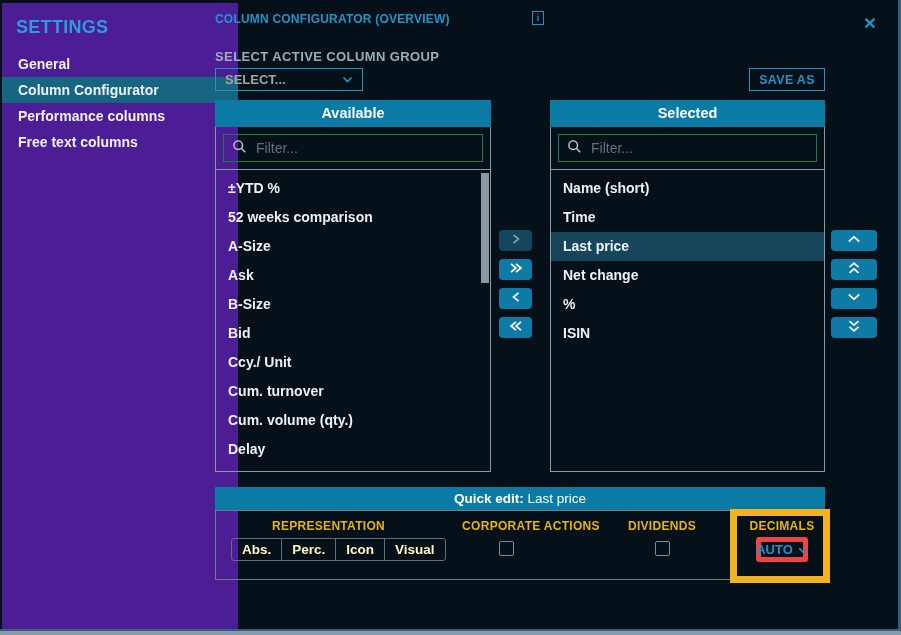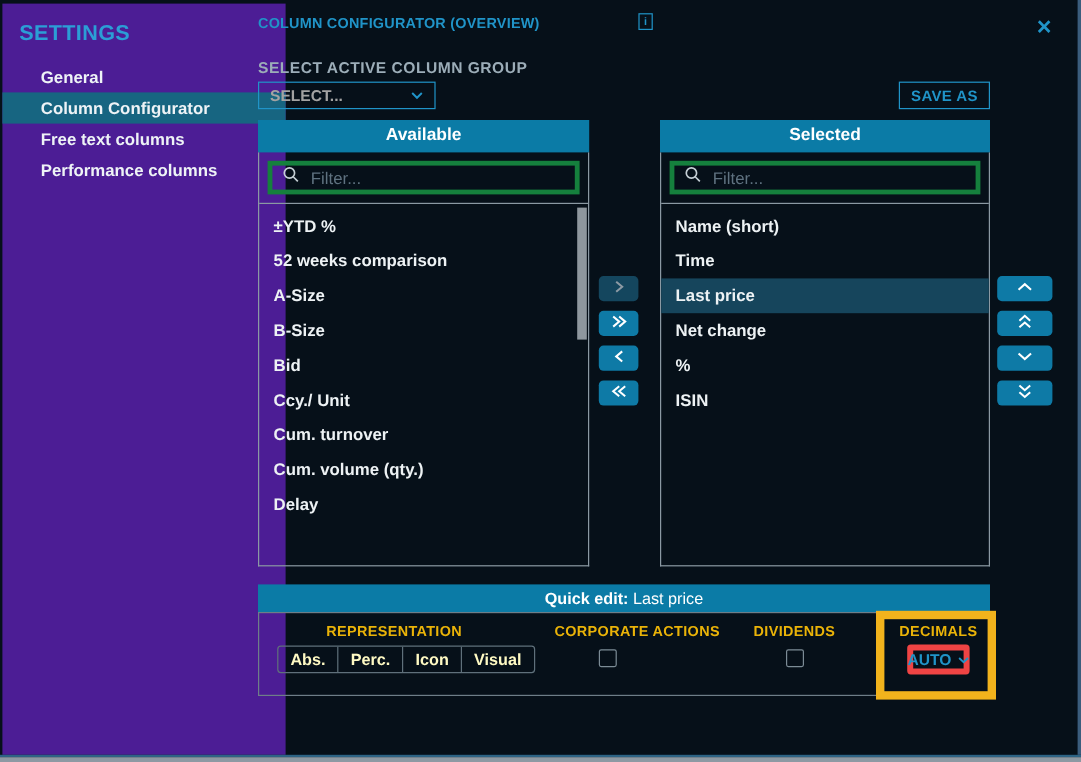--- a/index.html
+++ b/index.html
@@ -6,21 +6,21 @@
   *{box-sizing:border-box;font-family:"Liberation Sans",sans-serif;}
   .window{position:relative;width:901px;height:635px;background:#061019;overflow:hidden;}
   .right-edge{position:absolute;right:0;top:0;bottom:6px;width:3px;background:#3b5d7d;}
   .bottom-line{position:absolute;left:0;right:0;bottom:4px;height:2px;background:#2d6485;}
   .bottom-strip{position:absolute;left:0;right:0;bottom:0;height:4px;background:#8d99a3;}
 
   
   .sidebar{position:absolute;left:2px;top:3px;width:236px;height:626px;background:#4c1d95;}
   .sidebar-title{margin:14px 0 0 14px;font-size:18px;font-weight:600;color:#2b9ed6;letter-spacing:.3px;}
   .nav{margin-top:13px;}
-  .nav-item{height:26px;line-height:26px;padding-left:32px;font-size:14px;font-weight:600;color:#eef3f6;cursor:pointer;}
+  .nav-item{height:26px;line-height:26px;padding-left:16px;font-size:14px;font-weight:600;color:#eef3f6;cursor:pointer;}
   .nav-item.selected{background:#176581;}
 
   
   .dialog-title{position:absolute;left:215px;top:12px;font-size:12px;font-weight:600;color:#2094c8;letter-spacing:.2px;}
   .info-icon{position:absolute;left:532px;top:11px;width:12px;height:14px;border:1px solid #2094c8;color:#2094c8;
     font-size:9px;font-weight:700;display:flex;align-items:center;justify-content:center;cursor:pointer;}
   .close-icon{position:absolute;left:858px;top:10px;width:24px;height:24px;color:#2094c8;font-size:21px;font-weight:700;
     display:flex;align-items:center;justify-content:center;cursor:pointer;line-height:1;}
 
   .group-label{position:absolute;left:215px;top:49px;font-size:13px;font-weight:600;color:#9cadb8;letter-spacing:.4px;}
@@ -29,21 +29,21 @@
   .save-as{position:absolute;left:749px;top:68px;width:76px;height:23px;border:1px solid #2094c8;background:transparent;
     color:#2094c8;font-size:12.5px;font-weight:600;display:flex;align-items:center;justify-content:center;cursor:pointer;letter-spacing:.3px;}
 
   
   .panel{position:absolute;top:100px;height:372px;}
   .panel.available{left:215px;width:276px;}
   .panel.selected-panel{left:550px;width:275px;}
   .panel-header{height:27px;line-height:27px;background:#0b7ba6;color:#fff;font-size:14.5px;font-weight:700;text-align:center;}
   .panel-body{position:absolute;left:0;right:0;top:27px;bottom:0;border:1px solid #8b99a3;border-top:none;}
   .filter-zone{padding:7px;border-bottom:1px solid #8b99a3;}
-  .filter-wrap{height:28px;border:4px solid #15803d;display:flex;align-items:center;padding-left:8px;gap:7px;}
+  .filter-wrap{height:28px;border:1px solid #15803d;display:flex;align-items:center;padding-left:8px;gap:7px;}
   .filter-wrap input{flex:1;background:transparent;border:none;outline:none;color:#d7dee2;font-size:14px;min-width:0;}
   .filter-wrap input::placeholder{color:#5f7280;}
   .list{position:relative;padding-top:4px;}
   .row{height:29px;line-height:29px;padding-left:12px;font-size:14px;font-weight:600;color:#edf2f4;cursor:pointer;white-space:nowrap;}
   .row.hl{background:#16455c;}
   .scroll-thumb{position:absolute;right:1px;top:3px;width:8px;height:110px;background:#8e979e;cursor:pointer;}
 
   
   .sq-btn{position:absolute;border:none;border-radius:4px;background:#0e7aa6;color:#fff;display:flex;align-items:center;
     justify-content:center;cursor:pointer;padding:0;}
@@ -77,22 +77,22 @@
 </head>
 <body>
 
 <div class="window">
 
   <div class="sidebar">
     <div class="sidebar-title">SETTINGS</div>
     <div class="nav">
       <div class="nav-item">General</div>
       <div class="nav-item selected">Column Configurator</div>
+      <div class="nav-item">Performance columns</div>
       <div class="nav-item">Free text columns</div>
-      <div class="nav-item">Performance columns</div>
     </div>
   </div>
 
   <div class="dialog-title">COLUMN CONFIGURATOR (OVERVIEW)</div>
   <div class="info-icon">i</div>
   <div class="close-icon">×</div>
 
   <div class="group-label">SELECT ACTIVE COLUMN GROUP</div>
   <div class="select-dd">
     <span>SELECT...</span>
@@ -115,20 +115,21 @@
                 <line x1="9.5" y1="9.5" x2="13.2" y2="13.2" stroke="#c6d0d6" stroke-width="1.4"></line>
               </svg>
           </span>
           <input type="text" placeholder="Filter..." style="">
         </div>
       </div>
       <div class="list">
         <div class="row">±YTD %</div>
         <div class="row">52 weeks comparison</div>
         <div class="row">A-Size</div>
+        <div class="row">Ask</div>
         <div class="row">B-Size</div>
         <div class="row">Bid</div>
         <div class="row">Ccy./ Unit</div>
         <div class="row">Cum. turnover</div>
         <div class="row">Cum. volume (qty.)</div>
         <div class="row">Delay</div>
         <div class="scroll-thumb"></div>
       </div>
     </div>
   </div>

